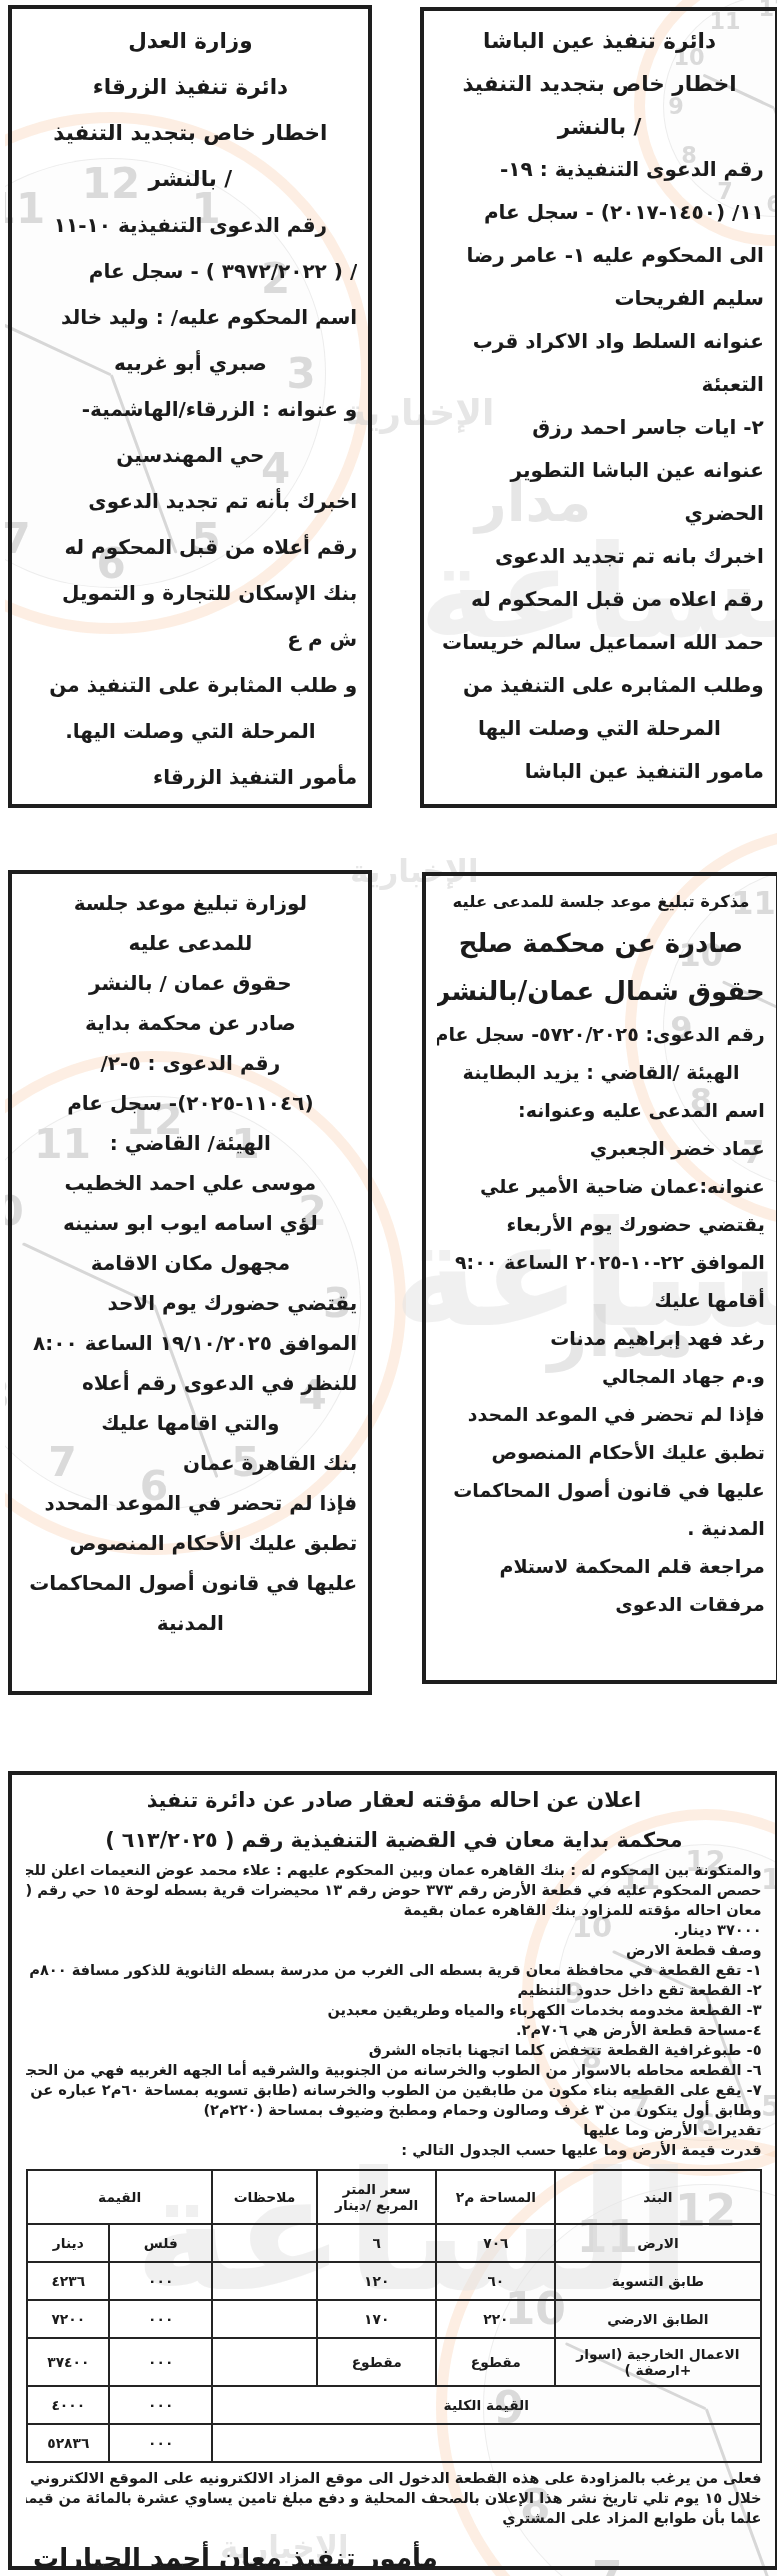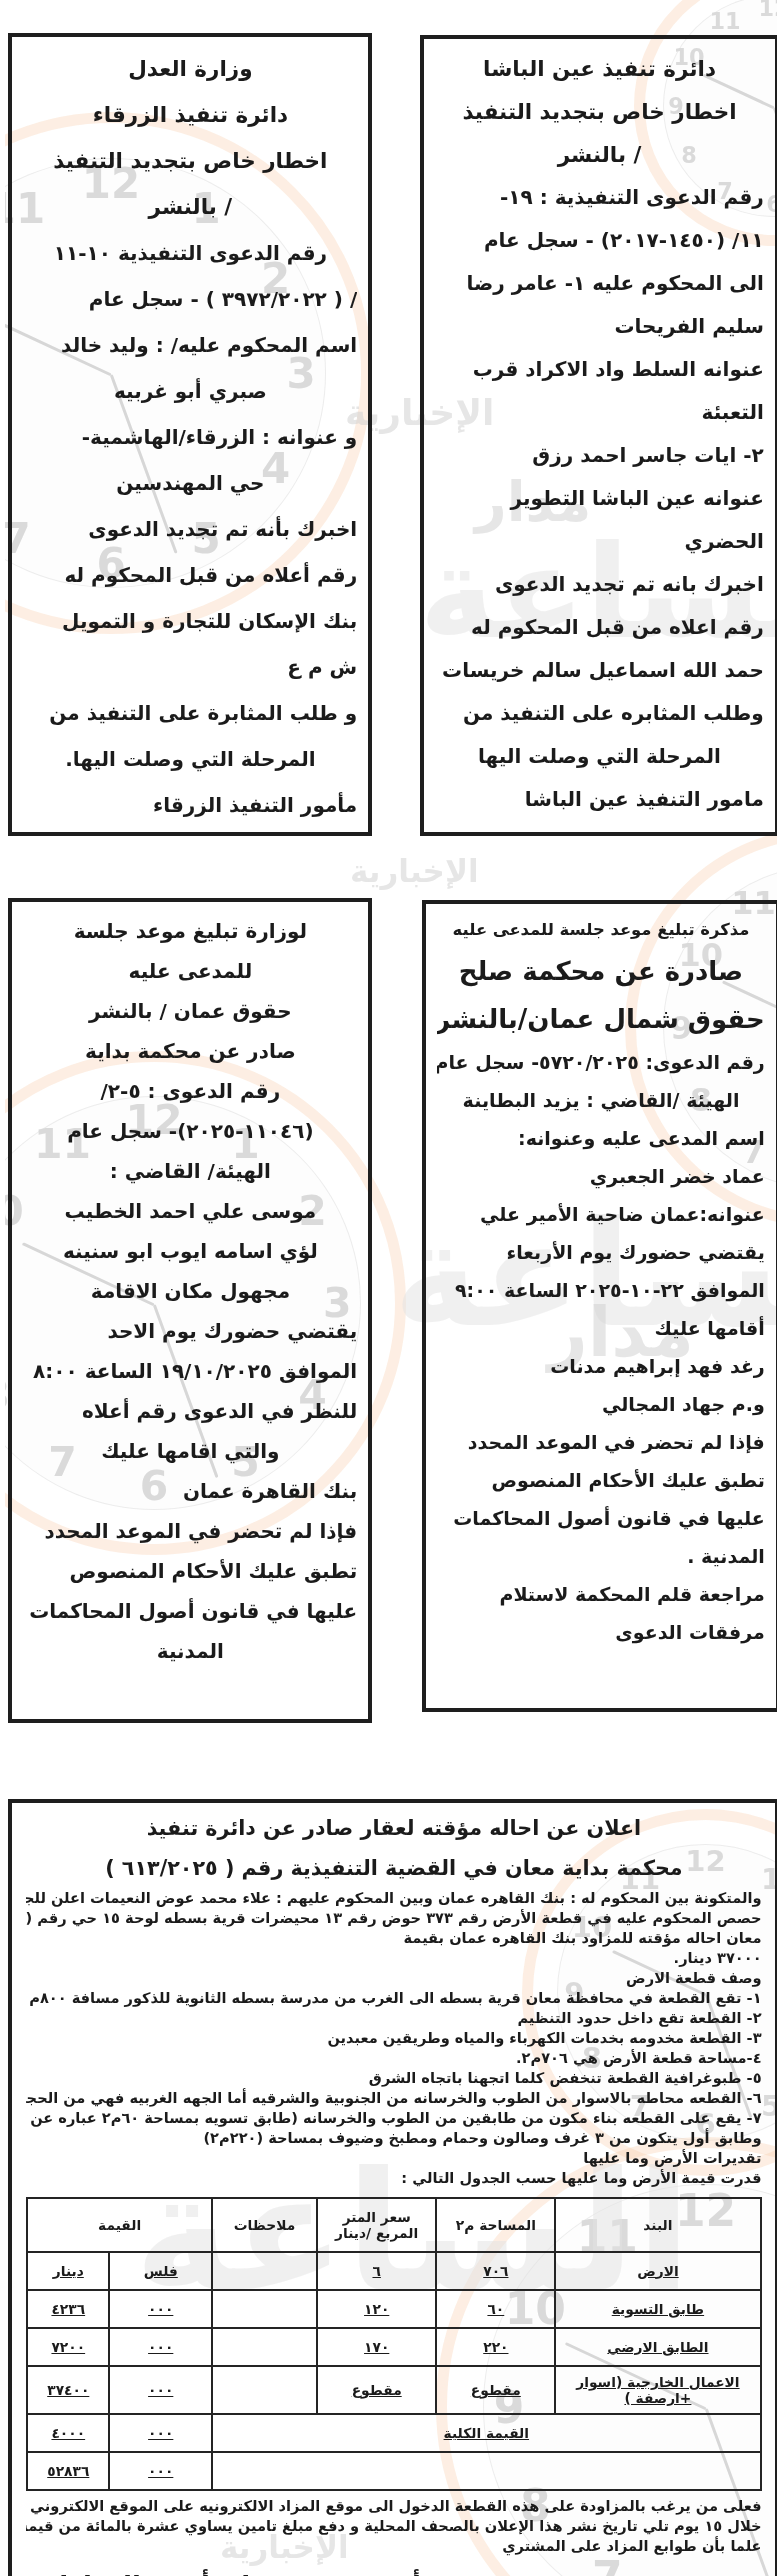--- a/index.html
+++ b/index.html
@@ -11,21 +11,21 @@
   .wm{position:absolute;z-index:0;pointer-events:none;}
   .wm-clock{border-radius:50%;border:11.2px solid rgba(248,204,170,0.55);opacity:.6;}
   .wm-clock .face{position:absolute;inset:7%;border:1.7px solid rgba(190,190,190,0.45);border-radius:50%;background:rgba(244,244,244,0.25);}
   .wm-clock .num{position:absolute;transform:translate(-50%,-50%);color:#c3c3c3;font-weight:700;}
   .wm-clock .hand{position:absolute;left:50%;top:50%;height:3.4px;background:#bdbdbd;transform-origin:0 50%;border-radius:1.7px;}
   .wm-text{color:#d2d2d2;opacity:.55;white-space:nowrap;}
   .wm-text-giant{color:#e3e3e3;opacity:.5;white-space:nowrap;}
   
   .notice{
     position:absolute;z-index:1;box-sizing:border-box;border:4.3px solid #1e1e1e;
-    padding:8.6px 11.2px;overflow:hidden;background:transparent;margin-top:28px;
+    padding:8.6px 11.2px;overflow:hidden;background:transparent;
   }
   .line{white-space:nowrap;overflow:hidden;}
   .s-r{text-align:right;}
   .s-c{text-align:center;}
   .s-h{text-align:center;}
   #box-zarqa{left:3.4px;top:5.2px;width:364px;height:803px;font-size:20px;}
   #box-zarqa .line{line-height:46px;}
   #box-zarqa .s-h{font-size:21.5px;}
   #box-ein{left:415px;top:6.9px;width:359px;height:801px;font-size:20px;}
   #box-ein .line{line-height:43px;}
@@ -43,21 +43,21 @@
   #box-maan .closing .line{line-height:20px;}
   .vtable{width:100%;border-collapse:collapse;text-align:center;margin:8.6px 0 5.2px 0;}
   .vtable col.c-item{width:28%;}
   .vtable col.c-area{width:16.2%;}
   .vtable col.c-price{width:16.3%;}
   .vtable col.c-notes{width:14.3%;}
   .vtable col.c-fils{width:14%;}
   .vtable col.c-dinar{width:11.2%;}
   .vtable th,.vtable td{border:2.6px solid #242424;font-size:13.8px;font-weight:700;padding:6.9px 3.4px;}
   .vtable thead th{height:38px;}
-  .vtable td{height:22.4px;text-decoration:underline;}
+  .vtable td{height:22.4px;}
   .sig{font-size:26px;text-align:left;padding:10.3px 0 0 6.9px;line-height:38px;}
 </style>
 </head>
 <body>
 
 <div class="page">
 
   <div class="wm wm-clock" style="left:629px;top:-34px;width:258px;height:258px;">
       <div class="face"></div>
       <span class="num" style="left: 50%; top: 12%; font-size: 22.4px;">12</span>

